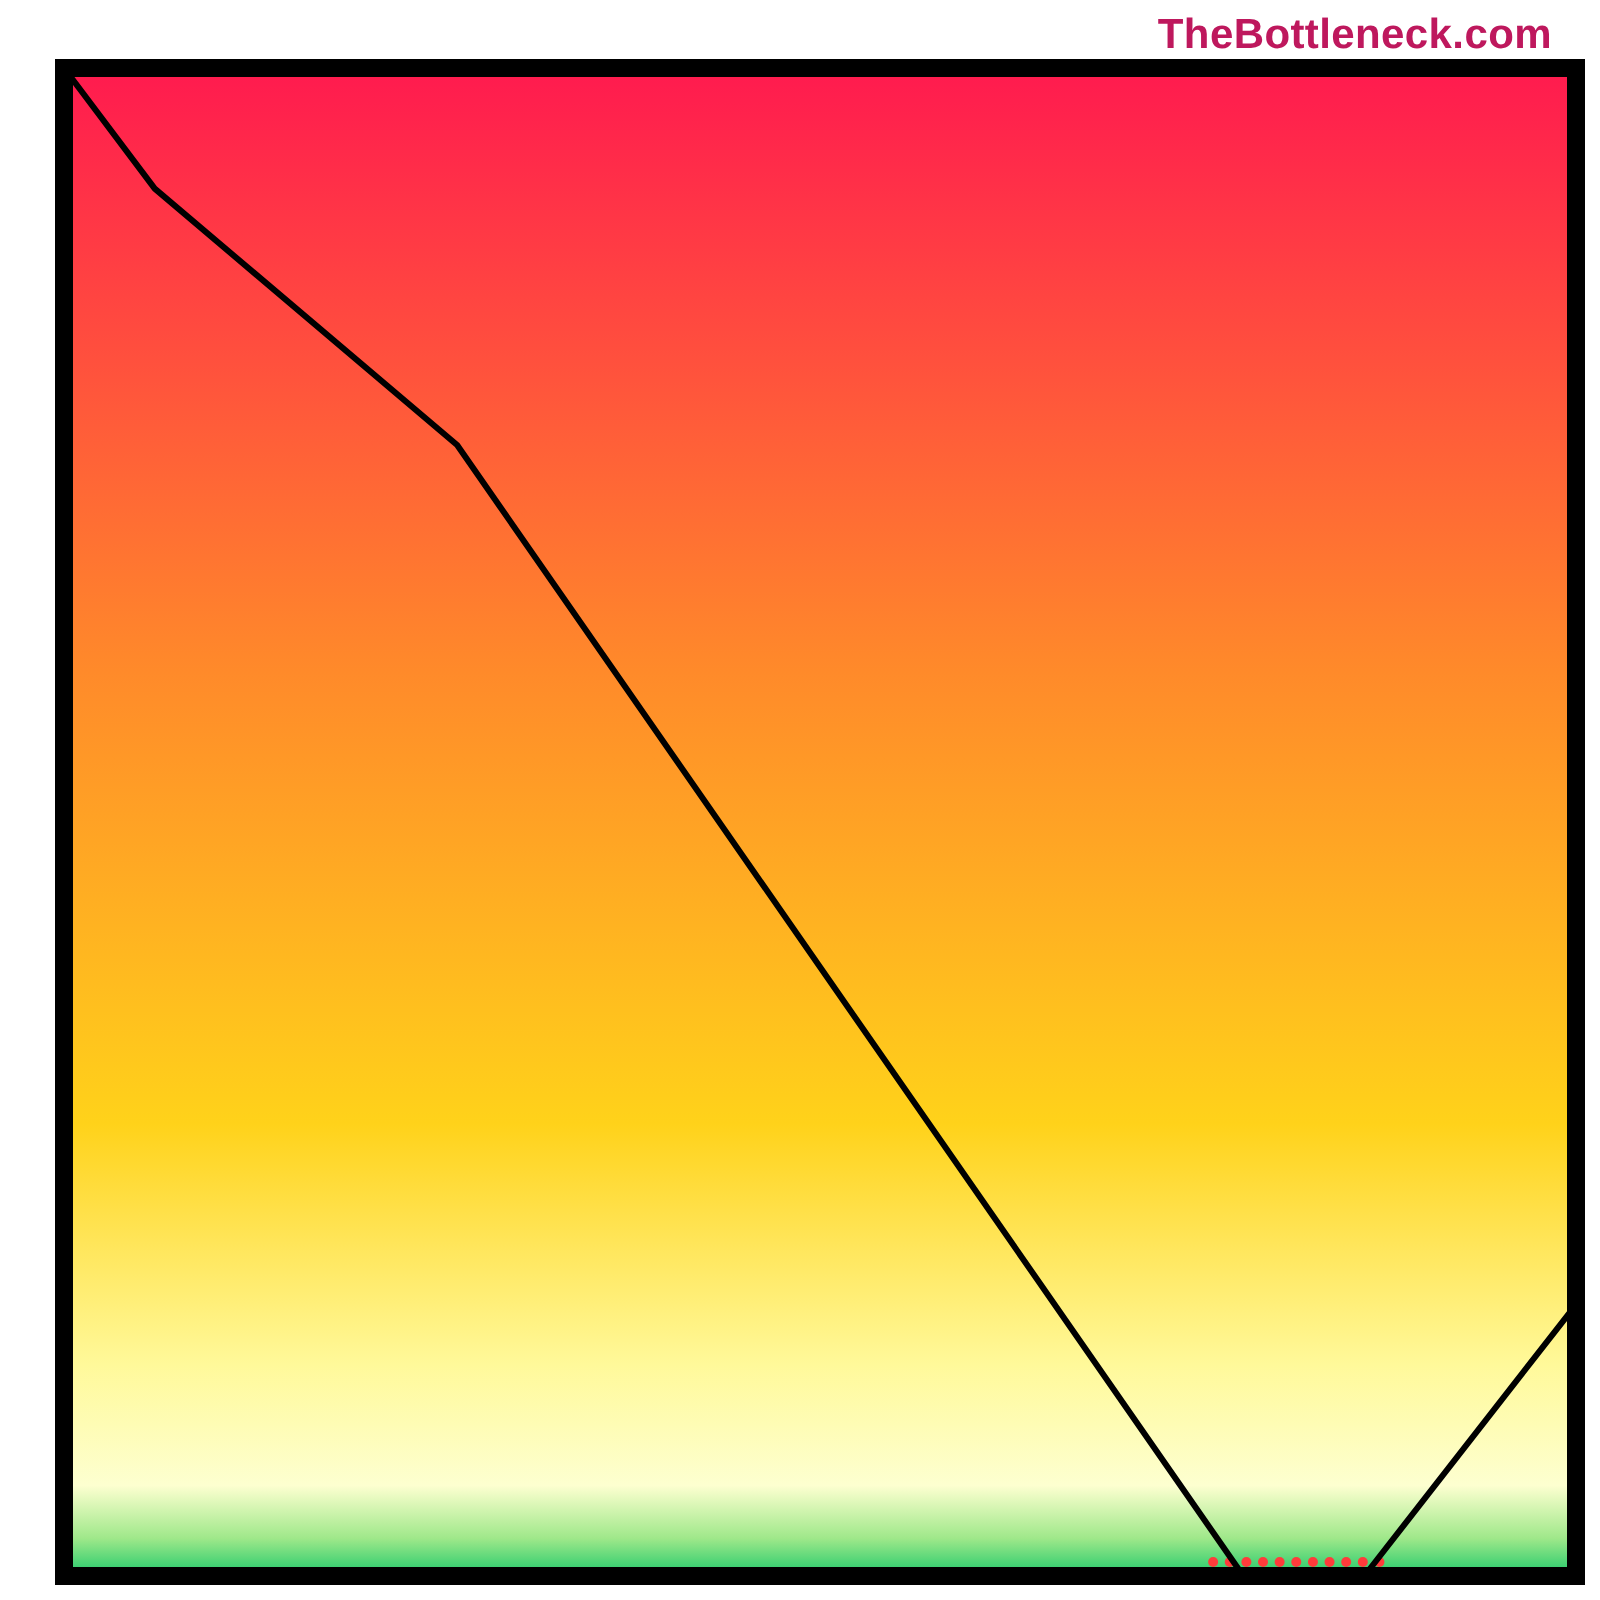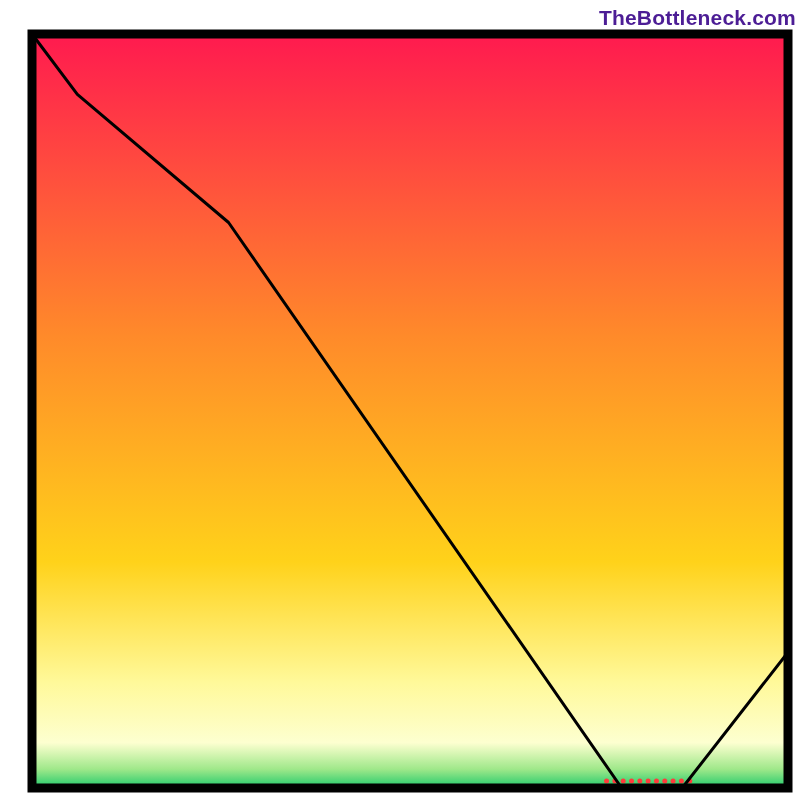--- a/index.html
+++ b/index.html
@@ -11,24 +11,24 @@
     font-family: Arial, Helvetica, sans-serif;
   }
   .wrap {
     position: relative;
     width: 800px;
     height: 800px;
   }
   .attribution {
     position: absolute;
     top: 6px;
-    right: 4px;
+    right: 24px;
     font-size: 21px;
     font-weight: bold;
-    color: #4c1d95;
+    color: #be185d;
     letter-spacing: 0.2px;
   }
   svg {
     display: block;
   }
 </style>
 </head>
 <body>
 
 <div class="wrap">

